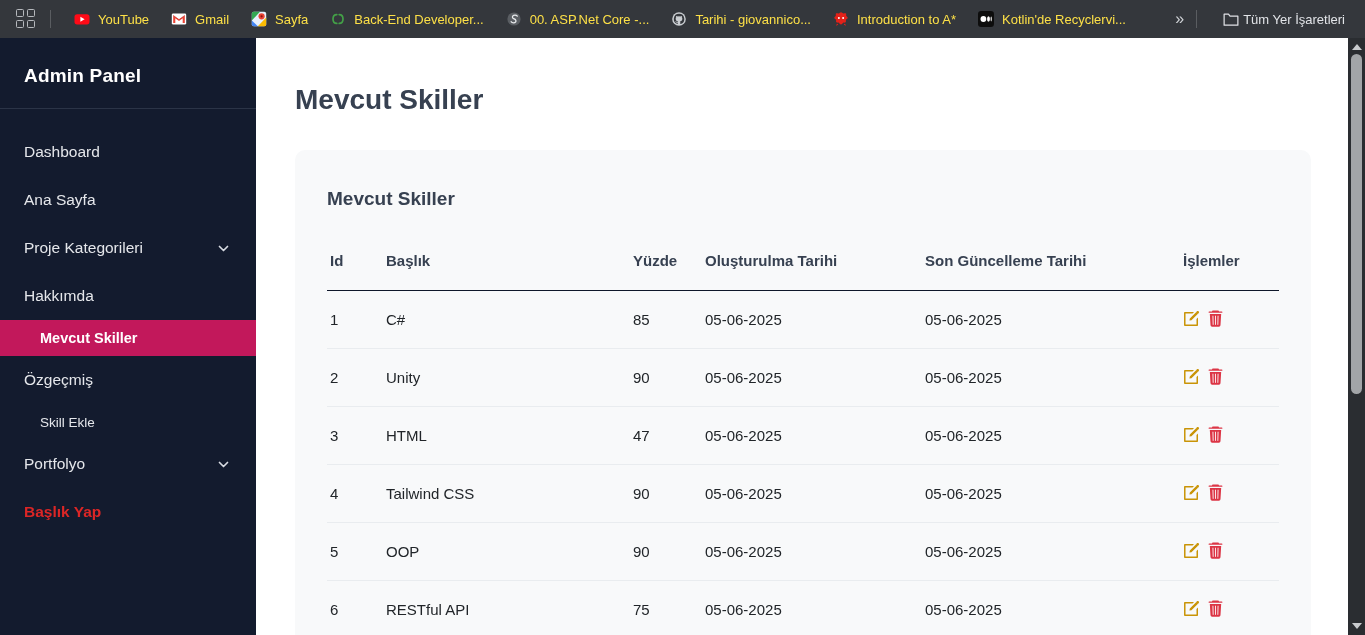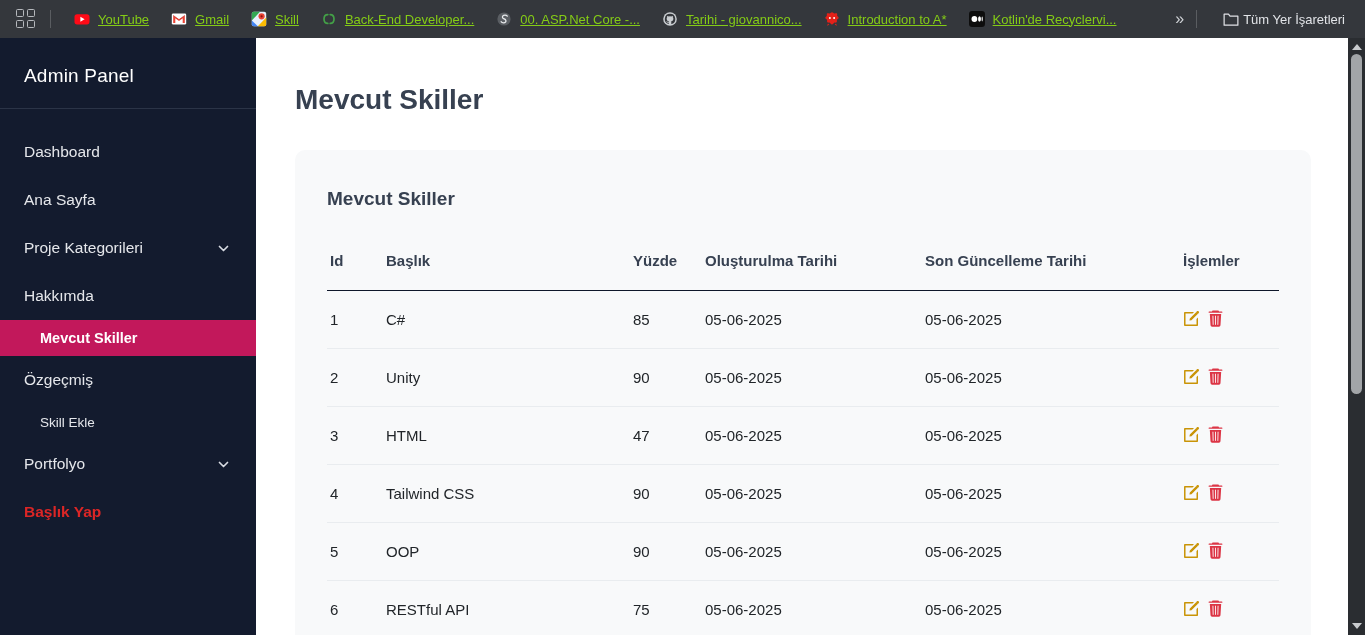--- a/index.html
+++ b/index.html
@@ -5,34 +5,34 @@
   * { box-sizing: border-box; margin: 0; padding: 0; }
   html,body { width:1365px; height:635px; overflow:hidden; }
   body { font-family:"Liberation Sans","DejaVu Sans",sans-serif; background:#ffffff; }
 
   
   .topbar { height:38px; background:#34373c; display:flex; align-items:center; padding:0 12px 0 16px; }
   .apps-btn { width:20px; height:20px; display:grid; grid-template-columns:8px 8px; grid-template-rows:8px 8px; gap:3px; cursor:pointer; margin-right:14px; }
   .apps-btn span { border:1.6px solid #b6b9bd; border-radius:1.5px; }
   .tb-sep { width:1px; height:18px; background:#5a5d61; margin:0 12px 0 0; }
   .bookmarks { display:flex; align-items:center; }
-  .bm { display:flex; align-items:center; gap:8px; color:#84cc16; font-size:13px; padding:4px 11px; border-radius:6px; cursor:pointer; white-space:nowrap;text-decoration:underline; }
+  .bm { display:flex; align-items:center; gap:8px; color:#fde047; font-size:13px; padding:4px 11px; border-radius:6px; cursor:pointer; white-space:nowrap; }
   .bm-icon { width:16px; height:16px; display:inline-flex; align-items:center; justify-content:center; }
   .bm-icon svg { width:16px; height:16px; }
   .tb-spacer { flex:1; }
   .tb-overflow { color:#cfd2d6; font-size:16px; padding:0 12px; cursor:pointer; }
   .tb-folder { display:flex; align-items:center; gap:4px; color:#e2e4e8; font-size:13px; padding:4px 8px 4px 14px; cursor:pointer; white-space:nowrap; }
   .tb-folder svg { width:17px; height:15px; }
 
   
   .content-row { display:flex; height:597px; }
 
   
   .sidebar { width:256px; flex-shrink:0; background:#131b2e; color:#e5e7eb; }
-  .sidebar-title { padding:27px 24px 21px; font-size:19px; font-weight:normal; color:#ffffff; letter-spacing:.2px; }
+  .sidebar-title { padding:27px 24px 21px; font-size:19px; font-weight:bold; color:#ffffff; letter-spacing:.2px; }
   .sidebar-divider { border-top:1px solid #2b3447; }
   .sidebar nav { padding-top:19px; }
   .nav-item { height:48px; display:flex; align-items:center; justify-content:space-between; padding:0 26px 0 24px; font-size:15.5px; cursor:pointer; }
   .nav-item .chev { display:inline-flex; }
   .nav-item .chev svg { width:13px; height:13px; stroke:#d7dbe2; }
   .nav-item.sub { height:36px; padding-left:40px; font-size:14.5px; }
   .nav-item.sub-small { font-size:13.5px; }
   .nav-item.active { background:#c2185b; color:#ffffff; font-weight:bold; }
   .nav-item.danger { color:#dc2626; font-weight:bold; }
 
@@ -94,21 +94,21 @@
           <span class="bm-icon">
             <svg viewBox="0 0 16 16">
               <rect x="0.8" y="0.8" width="14.4" height="14.4" rx="2" fill="#e8f0fe"></rect>
               <path d="M0.8 9.5L9 0.8h-6a2 2 0 0 0-2.2 2.2z" fill="#34a853"></path>
               <path d="M15.2 6.5L6.8 15.2h6.2a2 2 0 0 0 2.2-2.2z" fill="#fbbc04"></path>
               <path d="M0.8 9.5v3.5a2 2 0 0 0 2 2.2h4z" fill="#4285f4"></path>
               <circle cx="10.6" cy="5.3" r="3.1" fill="#ea4335"></circle>
               <circle cx="10.6" cy="5.3" r="1.1" fill="#8c1410"></circle>
             </svg>
           </span>
-          <span>Skill</span>
+          <span>Sayfa</span>
         </div>
         <div class="bm">
           <span class="bm-icon">
             <svg viewBox="0 0 16 16" fill="none" stroke="#43a047" stroke-width="1.7" stroke-linecap="round">
               <path d="M6.8 3.6C4.4 3.6 3 5.2 3 8s1.4 4.4 3.8 4.4"></path>
               <path d="M9.2 3.6c2.4 0 3.8 1.6 3.8 4.4s-1.4 4.4-3.8 4.4"></path>
             </svg>
           </span>
           <span>Back-End Developer...</span>
         </div>

